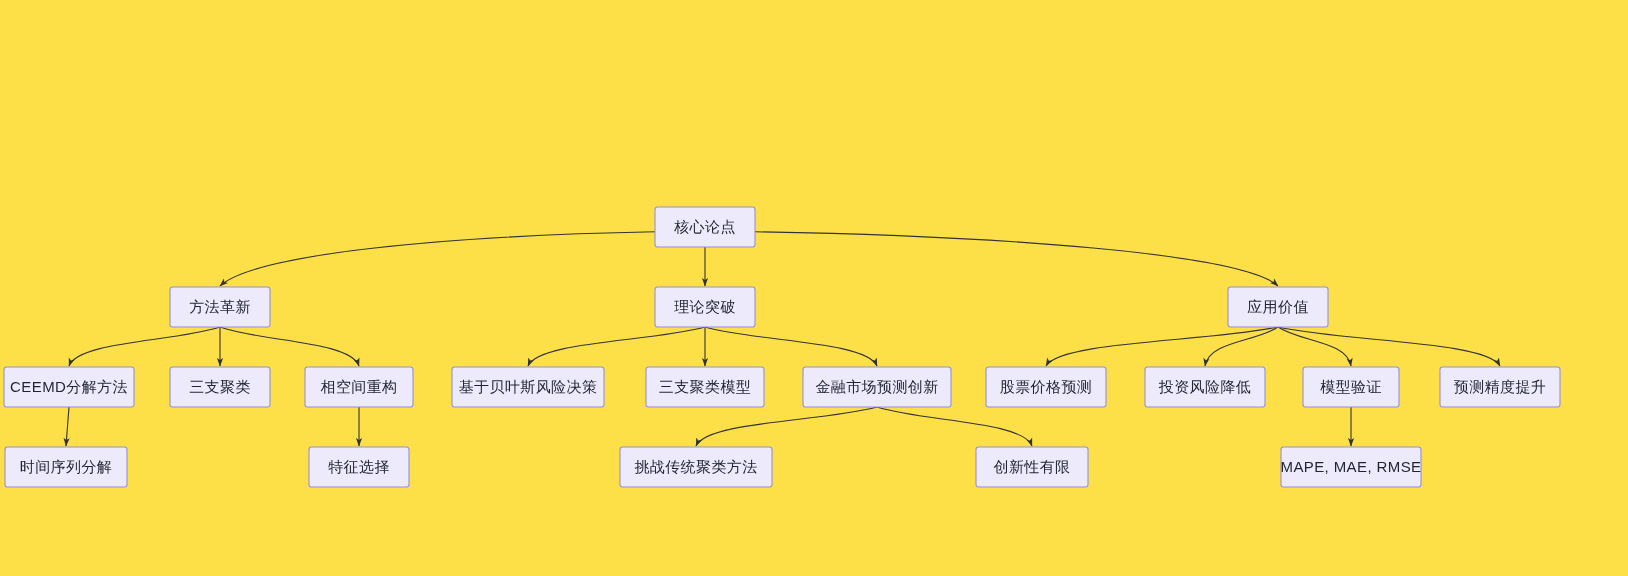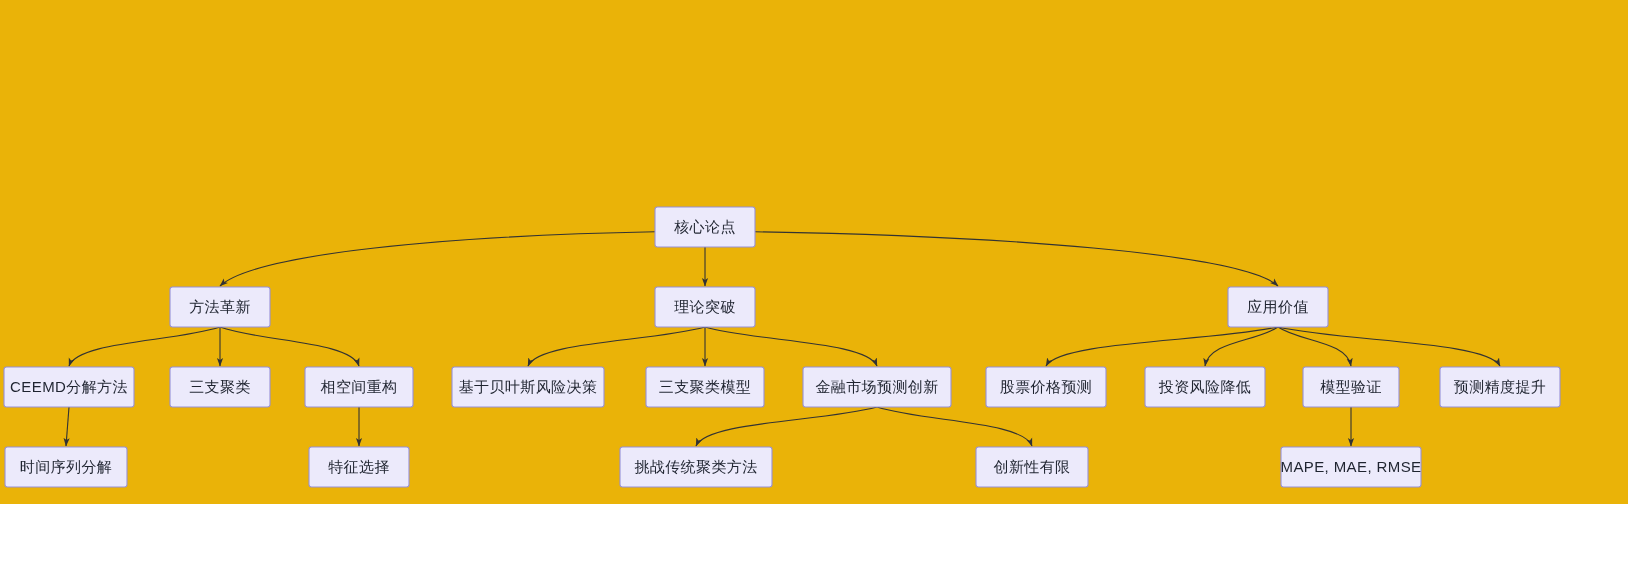--- a/index.html
+++ b/index.html
@@ -3,22 +3,22 @@
 <meta charset="utf-8">
 <style>
   html, body {
     margin: 0;
     padding: 0;
     background: #ffffff;
   }
   #canvas-wrap {
     position: relative;
     width: 1628px;
-    height: 504px;
-    background: #eab308;
+    height: 576px;
+    background: #fde047;
     overflow: hidden;
     font-family: "Liberation Sans", "DejaVu Sans", sans-serif;
   }
   svg#flow {
     position: absolute;
     left: 0;
     top: 0;
     width: 1628px;
     height: 576px;
     display: block;

